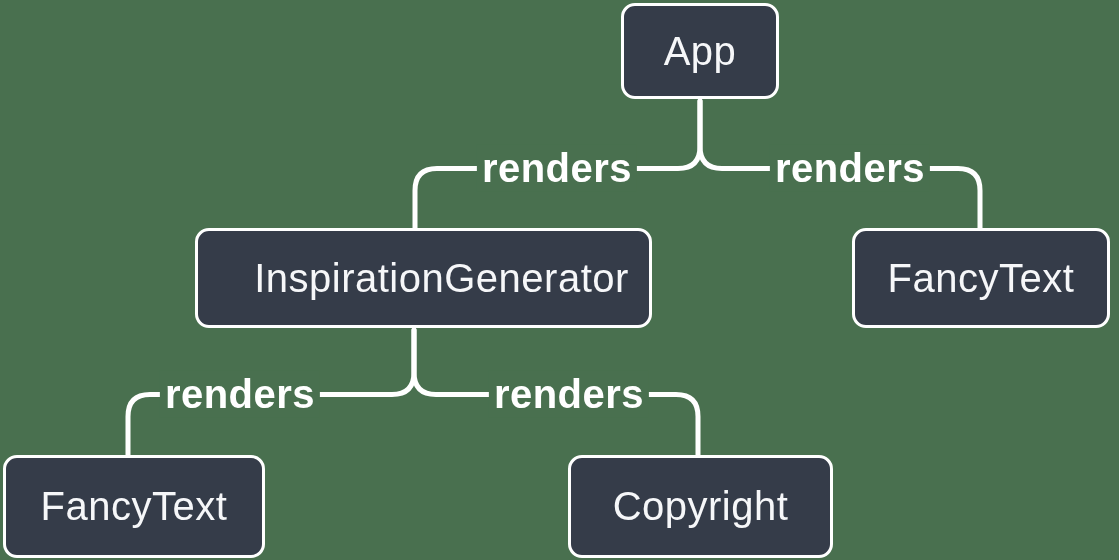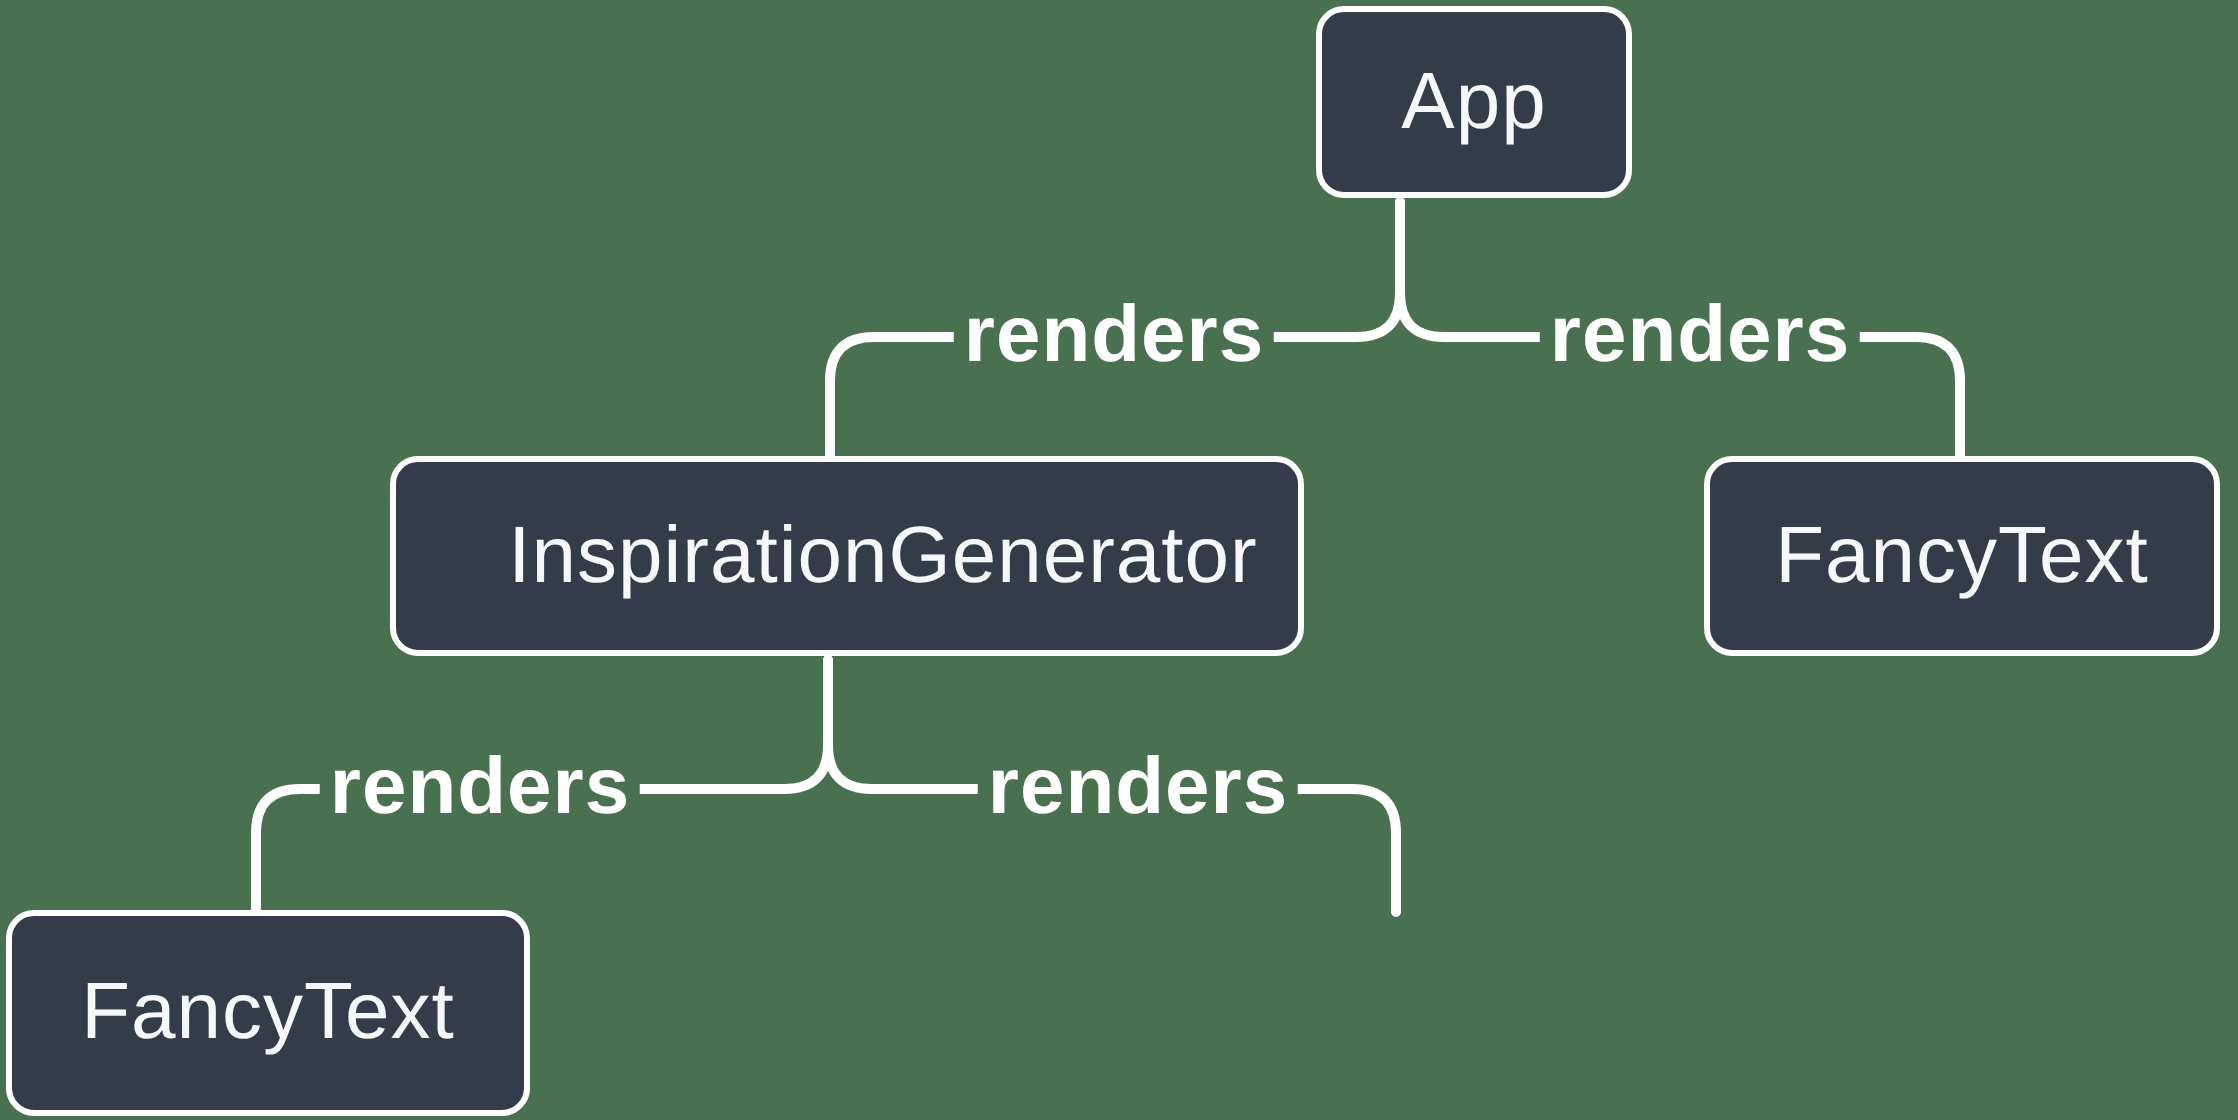--- a/index.html
+++ b/index.html
@@ -60,36 +60,39 @@
     <path d="M 778 168.5 H 722 Q 700 168.5 700 146.5 V 101"></path>
     <path d="M 492 168.5 H 437 Q 415 168.5 415 190.5 V 231"></path>
     <path d="M 920 168.5 H 958 Q 980 168.5 980 190.5 V 231"></path>
 
     <path d="M 305 394.5 H 392 Q 414 394.5 414 372.5 V 330"></path>
     <path d="M 498 394.5 H 436 Q 414 394.5 414 372.5 V 330"></path>
     <path d="M 175 394.5 H 150 Q 128 394.5 128 416.5 V 456"></path>
     <path d="M 640 394.5 H 676 Q 698 394.5 698 416.5 V 456"></path>
   </svg>
 
-  <div class="node" style="left:621px;top:3px;width:158px;height:96px;margin-left:37px;">
+  <div class="node" style="left:621px;top:3px;width:158px;height:96px;">
     <span>App</span>
   </div>
 
   <div class="node" style="left:195px;top:228px;width:457px;height:100px;padding-left:36px;">
     <span>InspirationGenerator</span>
   </div>
 
   <div class="node" style="left:852px;top:228px;width:258px;height:100px;">
     <span>FancyText</span>
   </div>
 
   <div class="node" style="left:3px;top:455px;width:262px;height:103px;">
     <span>FancyText</span>
   </div>
 
+  <div class="node" style="left:568px;top:455px;width:265px;height:103px;">
+    <span>Copyright</span>
+  </div>
 
   <div class="edge-label" style="left:557px;top:168px;">renders</div>
 
   <div class="edge-label" style="left:850px;top:168px;">renders</div>
 
   <div class="edge-label" style="left:240px;top:394px;">renders</div>
 
   <div class="edge-label" style="left:569px;top:394px;">renders</div>
 
 </div>

